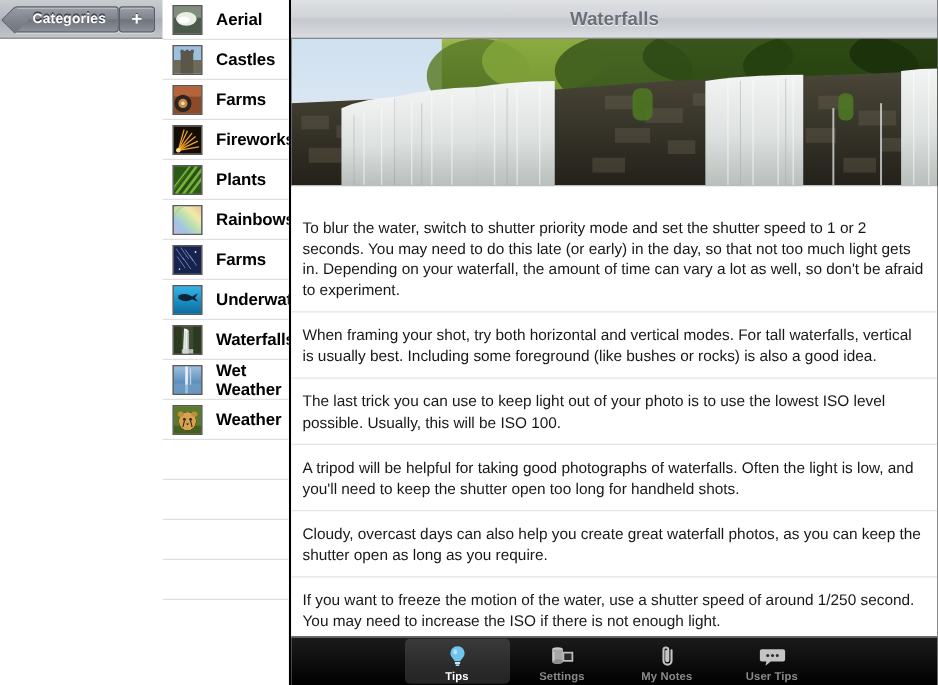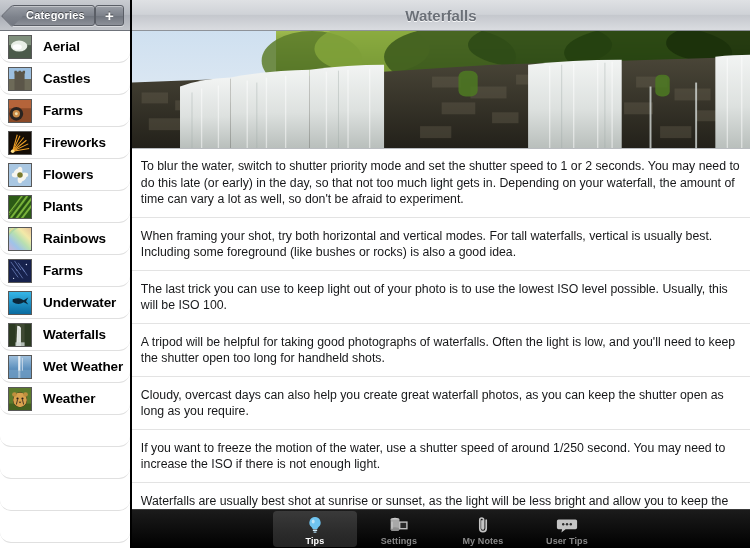--- a/index.html
+++ b/index.html
@@ -17,21 +17,20 @@
     display: flex;
     flex-direction: row;
   }
 
   
   #sidebar {
     width: 233px;
     height: 548px;
     background: #fff;
     display: flex;
-    flex-direction: column;
     border-right: 2px solid #000;
     position: relative;
   }
 
   .sidebar-toolbar {
     height: 31px;
     flex: 0 0 31px;
     background: linear-gradient(to bottom, #c9ccd1 0%, #b4b8bf 48%, #a9adb5 50%, #c2c5ca 100%);
     border-bottom: 1px solid #6f737a;
     display: flex;
@@ -93,21 +92,20 @@
     background: #fff;
   }
 
   .cat-row {
     height: 32px;
     display: flex;
     align-items: center;
     border-bottom: 1px solid #e0e0e0;
     padding-left: 8px;
     background: #fff;
-    border-radius: 11px;
   }
   .cat-thumb {
     width: 24px; height: 24px;
     flex: 0 0 24px;
     border: 1px solid rgba(0,0,0,.35);
     overflow: hidden;
     position: relative;
     background: #888;
   }
   .cat-thumb svg { display: block; width: 100%; height: 100%; }
@@ -162,21 +160,21 @@
     background: #fff;
     position: relative;
   }
   .tip {
     padding: 10px 9px 9px 9px;
     border-bottom: 1px solid #e3e3e3;
     font-size: 12.3px;
     line-height: 16.5px;
     color: #17181a;
   }
-  .tip:first-child { padding-top: 9px; }
+  .tip:first-child { padding-top: 25px; }
 
   
   .tabbar {
     position: absolute;
     left: 0; bottom: 0;
     width: 100%;
     height: 39px;
     background: linear-gradient(to bottom, #1b1b1b 0%, #0b0b0b 60%, #000 100%);
     display: flex;
     align-items: stretch;
@@ -273,38 +271,20 @@
                 <line x1="4" y1="21" x2="16" y2="6"></line>
                 <line x1="4" y1="21" x2="19" y2="9"></line>
                 <line x1="4" y1="21" x2="21" y2="13"></line>
                 <line x1="4" y1="21" x2="22" y2="18"></line>
                 <line x1="4" y1="21" x2="9" y2="3"></line>
               </g>
               <circle cx="4" cy="21" r="2" fill="#ffe08a"></circle>
             </svg>
           </div>
           <div class="cat-label">Fireworks</div>
-        </div>
-        <div class="cat-row">
-          <div class="cat-thumb">
-            <svg viewBox="0 0 24 24" preserveAspectRatio="none" aria-hidden="true">
-              <rect width="24" height="24" fill="#a9c7e2"></rect>
-              <rect width="24" height="24" fill="#a9c7e2"></rect>
-              <g fill="#f7f5ee">
-                <ellipse cx="12" cy="7" rx="2.6" ry="4"></ellipse>
-                <ellipse cx="12" cy="17" rx="2.6" ry="4"></ellipse>
-                <ellipse cx="7" cy="12" rx="4" ry="2.6"></ellipse>
-                <ellipse cx="17" cy="12" rx="4" ry="2.6"></ellipse>
-                <ellipse cx="8.3" cy="8.3" rx="3.4" ry="2.2" transform="rotate(-45 8.3 8.3)"></ellipse>
-                <ellipse cx="15.7" cy="15.7" rx="3.4" ry="2.2" transform="rotate(-45 15.7 15.7)"></ellipse>
-              </g>
-              <circle cx="12" cy="12" r="3" fill="#7a7a2e"></circle>
-            </svg>
-          </div>
-          <div class="cat-label">Flowers</div>
         </div>
         <div class="cat-row">
           <div class="cat-thumb">
             <svg viewBox="0 0 24 24" preserveAspectRatio="none" aria-hidden="true">
               <rect width="24" height="24" fill="#2c5a16"></rect>
               <rect width="24" height="24" fill="#2c5a16"></rect>
               <g stroke="#79b23a" stroke-width="2.2">
                 <line x1="-2" y1="22" x2="16" y2="-2"></line>
                 <line x1="2" y1="24" x2="20" y2="0"></line>
                 <line x1="7" y1="26" x2="25" y2="2"></line>

